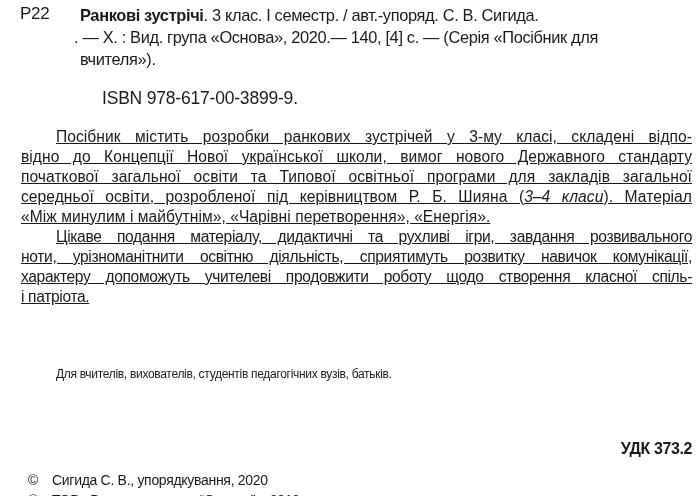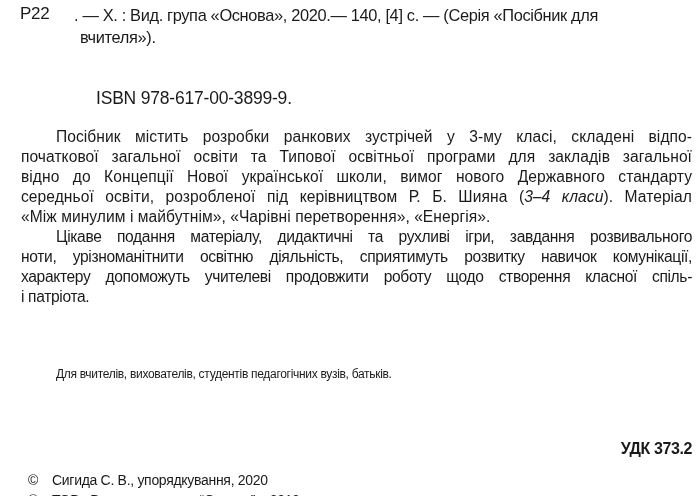--- a/index.html
+++ b/index.html
@@ -26,36 +26,37 @@
       left: 80px; top: 4px;
       width: 612px;
       font-size: 16.4px;
       line-height: 22px;
       letter-spacing: -0.35px;
     }
     .bib .line { display: block; white-space: nowrap; }
     .bib .line2 { margin-left: -6px; }
     .bib b { font-weight: bold; }
     .isbn {
-      left: 96px; top: 88px;
+      left: 102px; top: 88px;
       font-size: 17.5px;
       letter-spacing: -0.2px;
     }
 
     .annotation {
       left: 21px; top: 127px;
       width: 671px;
       font-size: 15.6px;
       line-height: 20px;
     }
     .annotation .ln {
       display: block;
       white-space: nowrap;
       text-align: justify;
       text-align-last: justify;
+      text-decoration: underline;
     }
     .annotation .ln.last { text-align-last: left; }
     .annotation .ln.indent { padding-left: 35px; }
     .annotation i { font-style: italic; }
 
     .para1 { letter-spacing: 0.05px; }
     .para2 { letter-spacing: -0.35px; }
 
     .audience {
       left: 56px; top: 367px;
@@ -78,31 +79,32 @@
     .copyright .sym { display: inline-block; width: 24px; }
     .copy1 { top: 432px; }
     .copy2 { top: 452px; }
   </style>
 </head>
 <body>
 
 <div class="abs call-number">Р22</div>
 
 <div class="abs bib">
+  <span class="line"><b>Ранкові зустрічі</b><span>. 3 клас. І семестр. / авт.-упоряд. С. В. Сигида.</span></span>
   <span class="line line2">. — Х. : Вид. група «Основа», 2020.— 140, [4] с.  — (Серія «Посібник для</span>
   <span class="line">вчителя»).</span>
 </div>
 
 <div class="abs isbn">ISBN 978-617-00-3899-9.</div>
 
 <div class="abs annotation">
   <div class="para1">
     <span class="ln indent">Посібник містить розробки ранкових зустрічей у 3-му класі, складені відпо-</span>
+    <span class="ln">відно до Концепції Нової української школи, вимог нового Державного стандарту</span>
     <span class="ln">початкової загальної освіти та Типової освітньої програми для закладів загальної</span>
-    <span class="ln">відно до Концепції Нової української школи, вимог нового Державного стандарту</span>
     <span class="ln"><span>середньої освіти, розробленої під керівництвом Р. Б. Шияна (</span><i>3–4 класи</i><span>). Матеріал</span></span>
     <span class="ln last">«Між минулим і майбутнім», «Чарівні перетворення», «Енергія».</span>
   </div>
   <div class="para2">
     <span class="ln indent">Цікаве подання матеріалу, дидактичні та рухливі ігри, завдання розвивального</span>
     <span class="ln">ноти, урізноманітнити освітню діяльність, сприятимуть розвитку навичок комунікації,</span>
     <span class="ln">характеру допоможуть учителеві продовжити роботу щодо створення класної спіль-</span>
     <span class="ln last">і патріота.</span>
   </div>
 </div>

